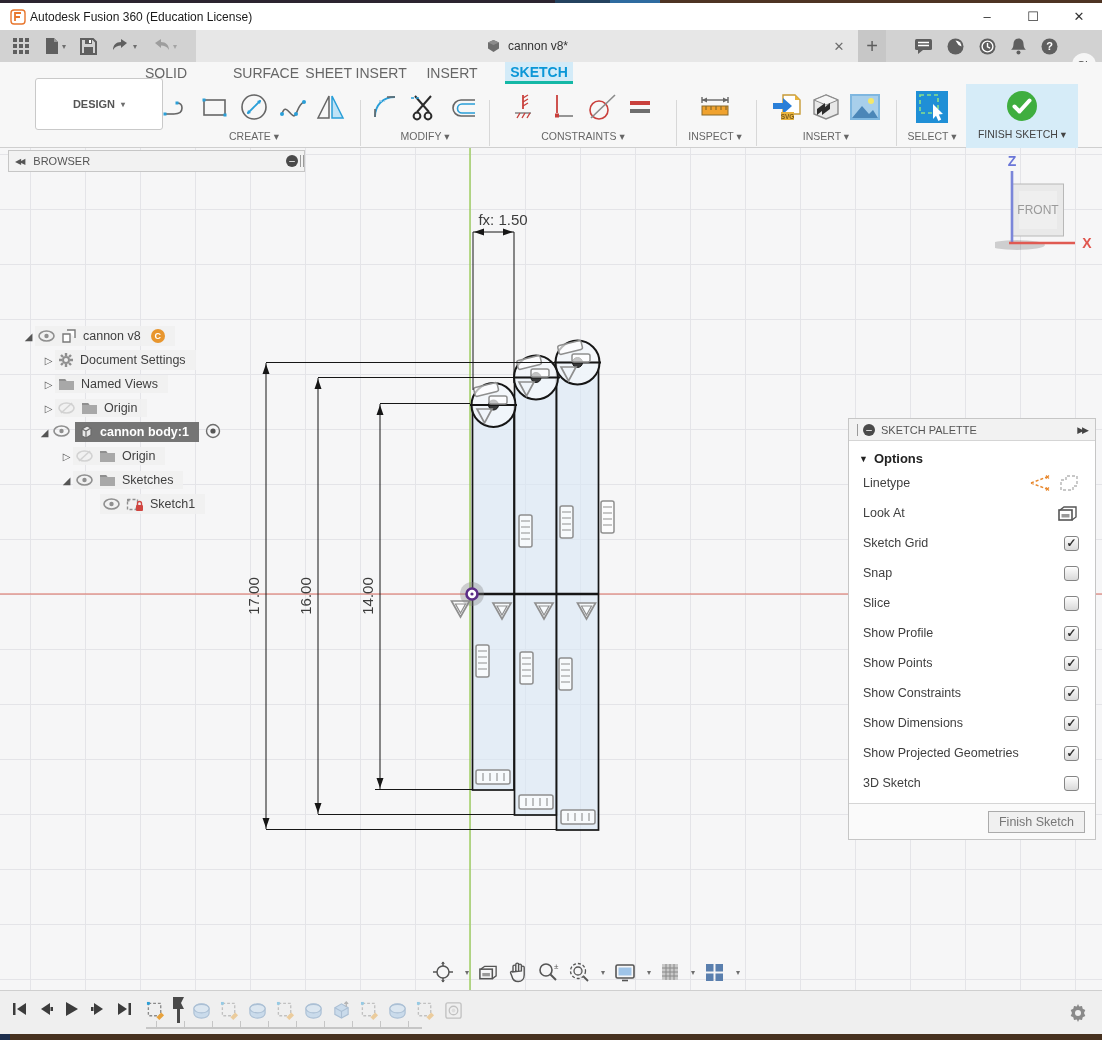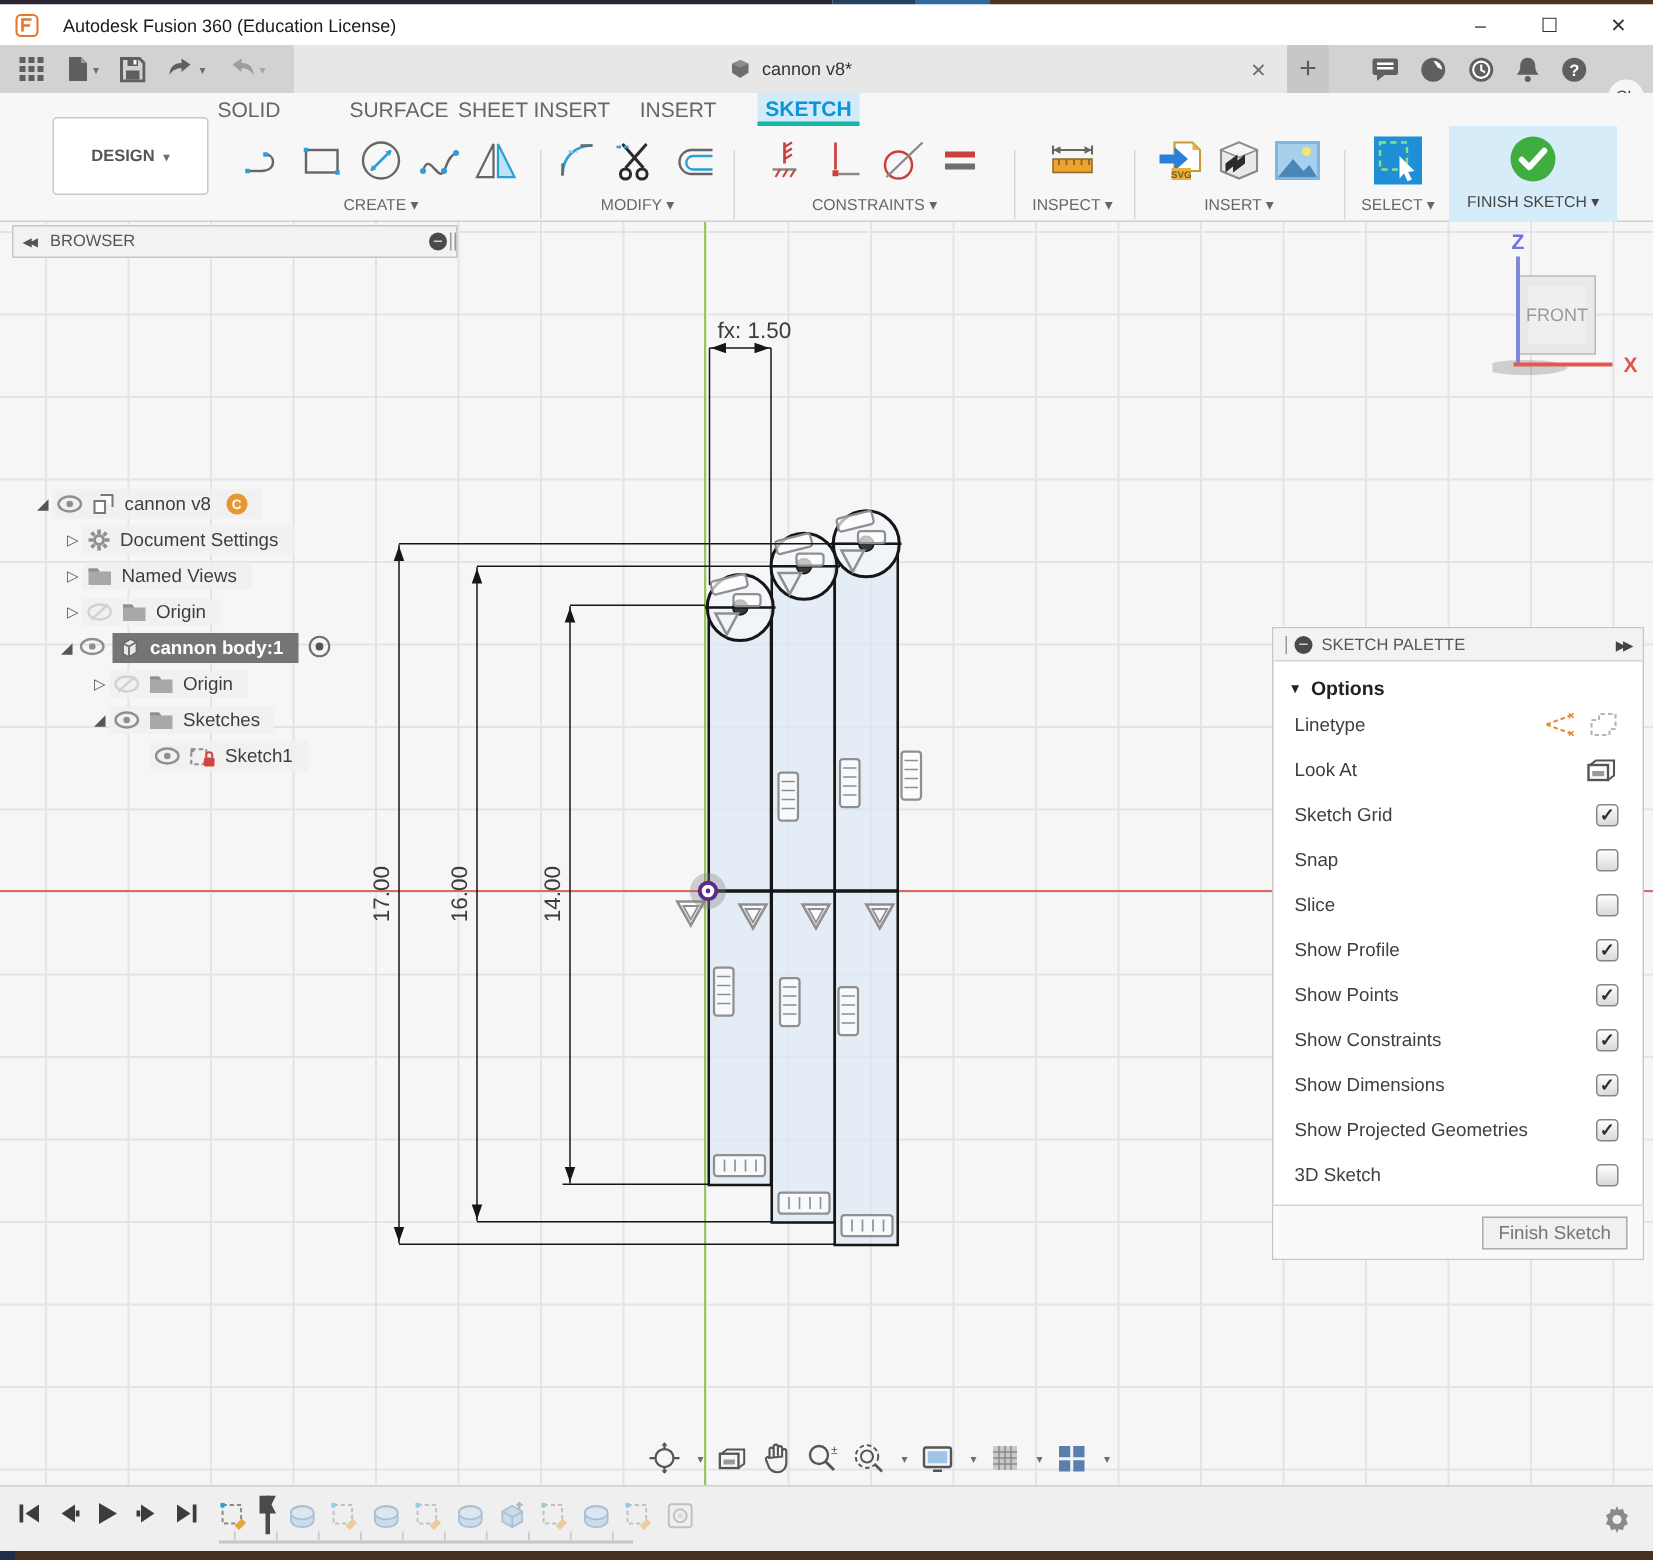--- a/index.html
+++ b/index.html
@@ -8,39 +8,39 @@
   .abs { position:absolute; }
 
   
   .top-strip { position:absolute; left:0; top:0; width:1102px; height:3px; display:flex; }
   .top-strip .s1 { width:555px; background:#2c2430; }
   .top-strip .s2 { width:55px;  background:#24425f; }
   .top-strip .s3 { width:50px;  background:#2f6ba0; }
   .top-strip .s4 { flex:1;      background:#4e3423; }
   .titlebar { position:absolute; left:0; top:3px; width:1102px; height:27px; background:#ffffff; display:flex; align-items:center; }
   .fusion-logo { width:16px; height:16px; margin-left:10px; }
-  .title-text { font-size:12px; color:#1a1a1a; margin-left:16px; }
+  .title-text { font-size:12px; color:#1a1a1a; margin-left:4px; }
   .win-controls { position:absolute; right:0; top:0; height:27px; display:flex; }
   .win-btn { width:46px; height:27px; display:flex; align-items:center; justify-content:center; color:#333; font-size:13px; }
 
   
   .qat { position:absolute; left:0; top:30px; width:1102px; height:32px; background:#d2d2d2; }
   .qat-icons { position:absolute; left:8px; top:0; height:32px; display:flex; align-items:center; gap:6px; }
   .qat-btn { display:flex; align-items:center; padding:3px 4px; }
   .caret { font-size:8px; color:#6e6e6e; margin-left:2px; }
   .doc-tab { position:absolute; left:196px; top:0; width:662px; height:32px; background:#e7e7e7; display:flex; align-items:center; justify-content:center; }
   .doc-tab-label { font-size:12px; color:#333; margin-left:7px; }
   .doc-tab-close { position:absolute; right:10px; top:7px; width:18px; height:18px; color:#6e6e6e; font-size:13px; display:flex; align-items:center; justify-content:center; }
   .new-tab { position:absolute; left:858px; top:0; width:28px; height:32px; background:#c7c7c7; color:#5d5d5d; font-size:20px; display:flex; align-items:center; justify-content:center; }
   .tr-icons { position:absolute; right:6px; top:0; height:32px; display:flex; align-items:center; gap:13px; }
   .avatar { width:24px; height:24px; border-radius:50%; background:#f6f6f6; color:#4a4a4a; font-size:11px; display:flex; align-items:center; justify-content:center;margin-top:38px; }
 
   
   .ribbon { position:absolute; left:0; top:62px; width:1102px; height:86px; background:#f7f7f7; border-bottom:1px solid #cfcfcf; }
-  .design-btn { position:absolute; left:35px; top:16px; width:104px; height:52px; background:#fff; border:1px solid #c9c9c9; border-radius:3px; display:flex; align-items:center; justify-content:center; font-size:11px; font-weight:bold; color:#555; }
+  .design-btn { position:absolute; left:35px; top:16px; width:128px; height:52px; background:#fff; border:1px solid #c9c9c9; border-radius:3px; display:flex; align-items:center; justify-content:center; font-size:11px; font-weight:bold; color:#555; }
   .rtab { position:absolute; top:0; height:22px; display:flex; align-items:center; justify-content:center; font-size:14px; color:#666; }
   .rtab.active { background:#d3ebf8; color:#0a96d7; border-bottom:3px solid #14b8a6; font-weight:bold; }
   .rgroup { position:absolute; top:22px; height:64px; text-align:center; }
   .ricons { display:flex; align-items:center; justify-content:center; gap:8px; height:46px; }
   .rlabel { font-size:10.5px; color:#666; margin-top:0px; }
   .rsep { position:absolute; top:38px; width:1px; height:46px; background:#d8d8d8; }
   .finish-group { position:absolute; left:966px; top:22px; width:112px; height:64px; background:#d6ecf8; text-align:center; }
   .finish-group .ricons { height:44px; }
 
   

